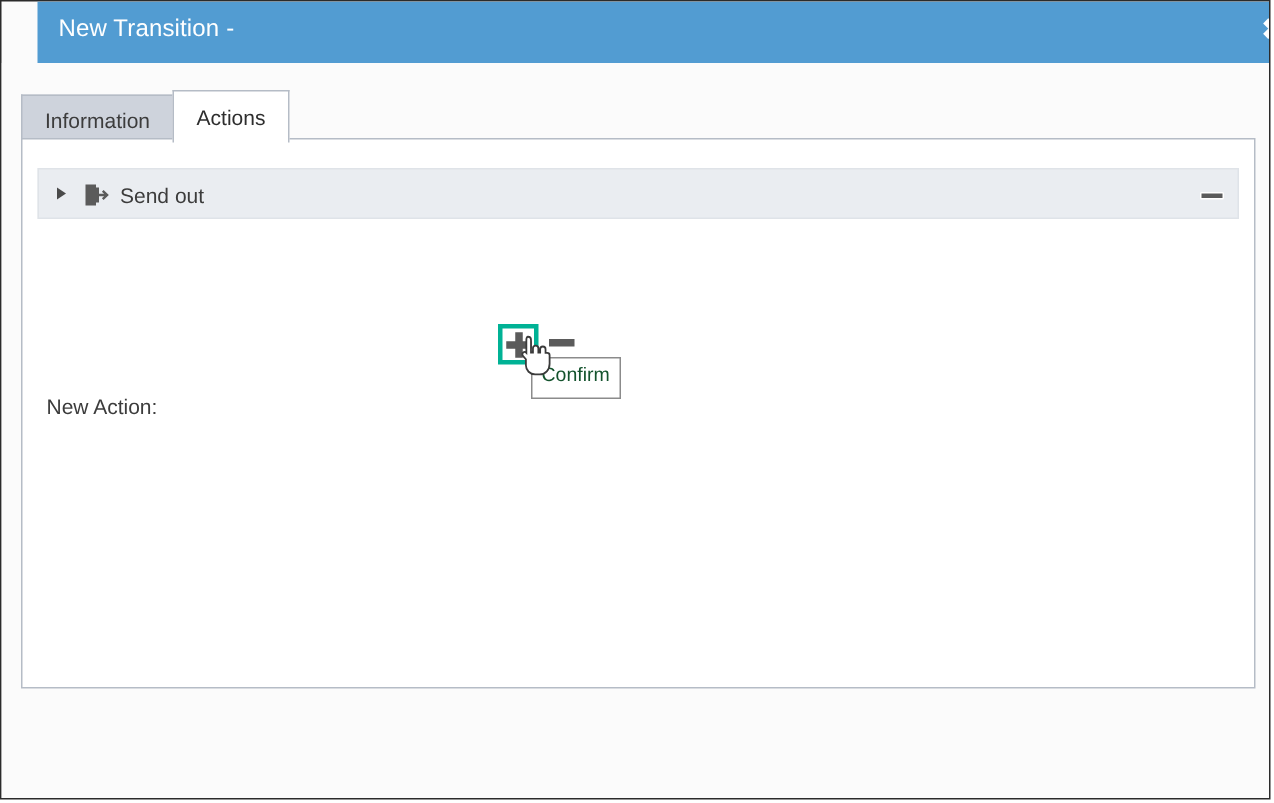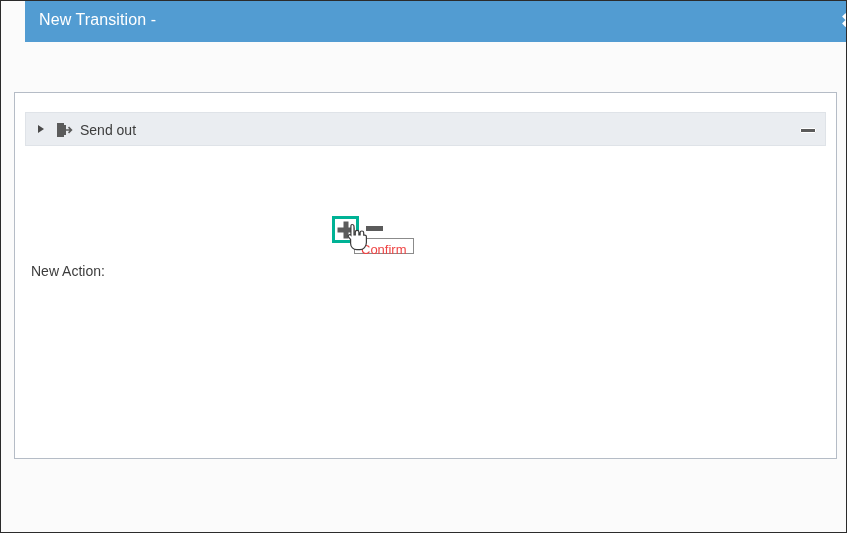--- a/index.html
+++ b/index.html
@@ -284,26 +284,26 @@
     width: 22px;
     height: 28px;
     pointer-events: none;
     z-index: 20;
   }
   #tooltip-confirm {
     position: absolute;
     left: 339px;
     top: 145px;
     min-width: 60px;
-    height: 16px;
+    height: 28px;
     background: #ffffff;
     border: 1px solid #8b8b8b;
     box-sizing: border-box;
     font-size: 13px;
-    color: #ef4444;
+    color: #14532d;
     line-height: 22px;
     padding: 0 6px;
     white-space: nowrap;
     z-index: 15;
   }
 
   
   #footer {
     position: absolute;
     left: 0;
@@ -343,20 +343,23 @@
 
 <div id="dialog">
 
   <div id="titlebar">
     <div id="title-text">New Transition -</div>
     <div id="close-btn">✖</div>
   </div>
 
   <div id="body-area">
 
+    <div id="tabstrip">
+      <span class="tab inactive">Information</span><span class="tab active">Actions</span>
+    </div>
 
     <div id="tab-panel">
 
       <div id="section-checkout">
         <div id="section-arrow"></div>
         <span id="section-icon">
           <svg width="18" height="18" viewBox="0 0 18 18">
             <rect x="2" y="2" width="7" height="14" fill="#5b5b5b"></rect>
             <rect x="9" y="4" width="2" height="10" fill="#5b5b5b"></rect>
             <path d="M11 9 L16 9 M13.5 6.2 L16.4 9 L13.5 11.8" stroke="#5b5b5b" stroke-width="1.6" fill="none"></path>

